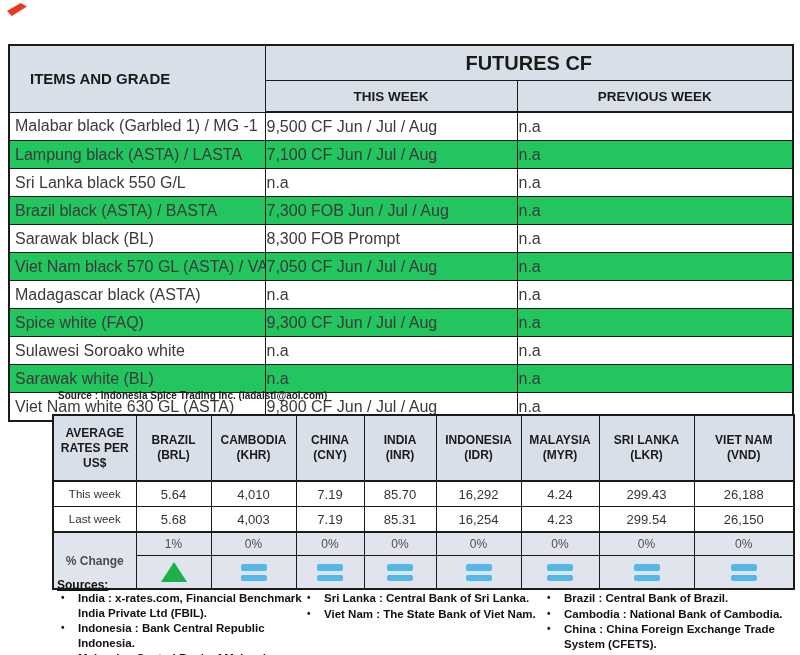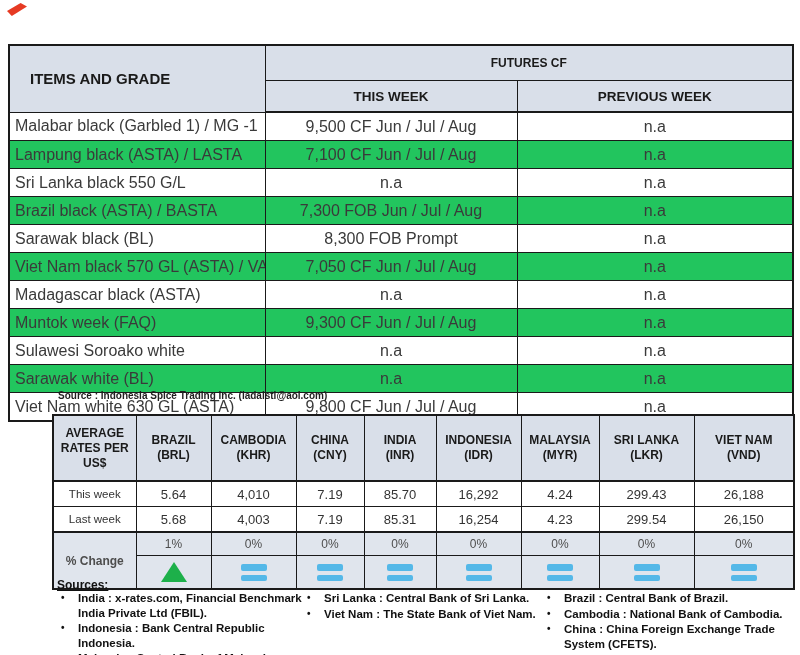--- a/index.html
+++ b/index.html
@@ -18,25 +18,25 @@
 
   
   #t1{
     position:absolute;left:8px;top:44px;width:784px;
     border-collapse:collapse;table-layout:fixed;
     border:2px solid #1a1a1a;
   }
   #t1 th,#t1 td{border:1px solid #1a1a1a;overflow:hidden;white-space:nowrap;}
   #t1 th{background:#d9dfe9;color:#1a1a1a;}
   #t1 .h-items{font-size:15px;font-weight:bold;text-align:left;padding-left:20px;margin-left:46px;}
-  #t1 .h-group{height:32px;font-size:12px;font-weight:bold;text-align:center;}
+  #t1 .h-group{height:32px;font-size:20px;font-weight:bold;text-align:center;}
   #t1 .h-sub{height:28px;font-size:13.5px;font-weight:bold;text-align:center;border-bottom:2px solid #1a1a1a;}
   #t1 td{height:25px;font-size:16px;color:#3a3a3a;}
   #t1 .c-item{text-align:left;padding-left:5px;}
-  #t1 .c-val{text-align:center;}
+  #t1 .c-val{}
   #t1 tr.alt td{background:#22c55e;}
 
   #src-note{left:10px;top:390px;font-size:10px;font-weight:bold;color:#1f1f1f;margin-left:48px;}
 
   
   #t2{
     position:absolute;left:52px;top:414px;width:741px;
     border-collapse:collapse;table-layout:fixed;
     border:2px solid #1a1a1a;
   }
@@ -117,21 +117,21 @@
     <td class="c-item">Viet Nam black 570 GL (ASTA) / VASTA</td>
     <td class="c-val">7,050 CF Jun / Jul / Aug</td>
     <td class="c-val">n.a</td>
   </tr>
   <tr>
     <td class="c-item">Madagascar black (ASTA)</td>
     <td class="c-val">n.a</td>
     <td class="c-val">n.a</td>
   </tr>
   <tr class="alt">
-    <td class="c-item">Muntok week (FAQ)</td>
+    <td class="c-item">Spice white (FAQ)</td>
     <td class="c-val">9,300 CF Jun / Jul / Aug</td>
     <td class="c-val">n.a</td>
   </tr>
   <tr>
     <td class="c-item">Sulawesi Soroako white</td>
     <td class="c-val">n.a</td>
     <td class="c-val">n.a</td>
   </tr>
   <tr class="alt">
     <td class="c-item">Sarawak  white (BL)</td>

